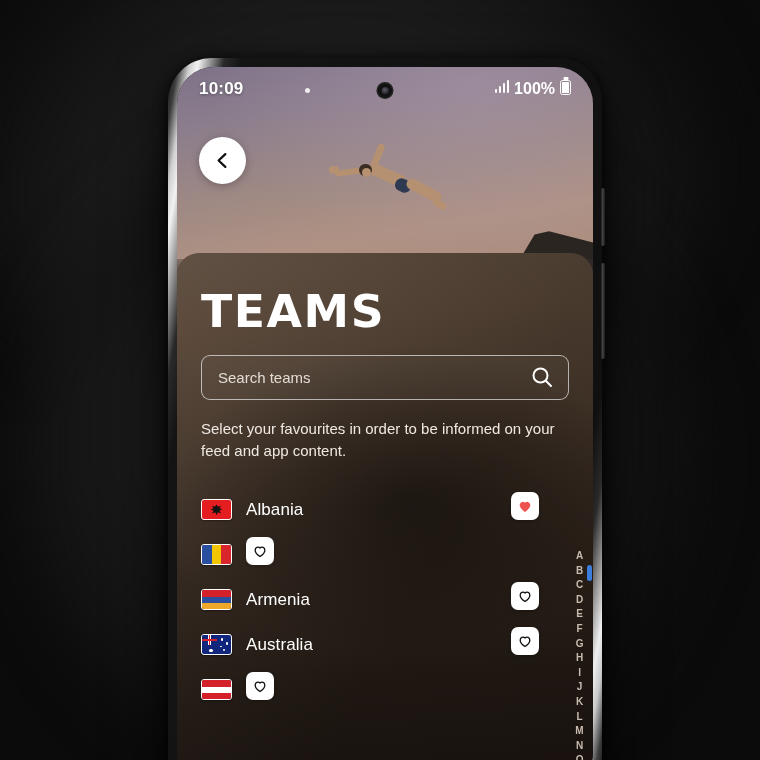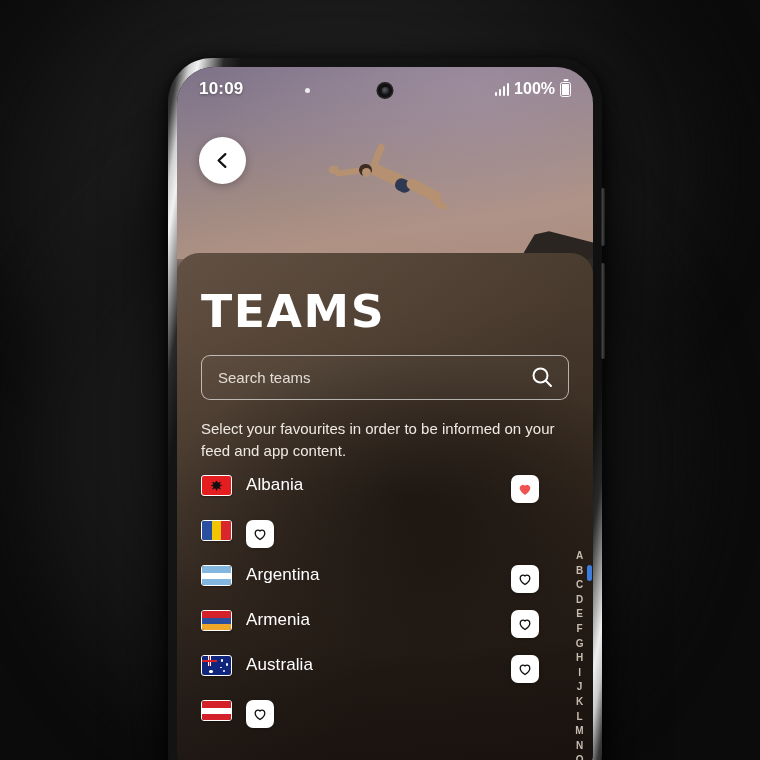--- a/index.html
+++ b/index.html
@@ -93,21 +93,21 @@
   .d-legs  { left:76px; top:50px; width:38px; height:11px; transform:rotate(28deg); border-radius:6px; }
   .d-feet  { left:104px;top:66px; width:14px; height:7px;  transform:rotate(30deg); border-radius:4px; }
 
   
   #statusbar {
     position:absolute; left:0; top:0; width:100%; height:44px;
     display:flex; align-items:center; justify-content:space-between;
     padding:0 22px; color:#fff; z-index:6;
   }
   #clock { font-size:17px; font-weight:700; letter-spacing:0.2px; text-shadow:0 1px 3px rgba(0,0,0,.35); }
-  #sb-right { display:flex; align-items:center; gap:5px; }
+  #sb-right { display:flex; align-items:flex-start; gap:5px; }
   #signal { display:flex; align-items:flex-end; gap:1.5px; height:13px; }
   #signal i { display:block; width:2.5px; background:#fff; border-radius:1px; }
   #signal i:nth-child(1){height:4px;} #signal i:nth-child(2){height:7px;}
   #signal i:nth-child(3){height:10px;} #signal i:nth-child(4){height:13px;}
   #battpct { font-size:16px; font-weight:700; }
   #battery {
     width:11px; height:15px; border:1.6px solid #fff; border-radius:2.5px;
     position:relative; background:#fff; background-clip:content-box; padding:1px;
   }
   #battery::after {
@@ -179,21 +179,21 @@
   #search-input {
     flex:1; background:transparent; border:none; outline:none;
     color:#efe9e3; font-size:15px; font-family:"Liberation Sans", sans-serif;
   }
   #search-input::placeholder { color:#e3dcd5; opacity:1; }
   #search-icon { width:24px; height:24px; flex:0 0 auto; }
 
   
   #list { margin-top:14px; padding-right:30px; }
   .row {
-    height:45px; display:flex; align-items:flex-start; gap:14px;
+    height:45px; display:flex; align-items:flex-end; gap:14px;
     cursor:pointer;
   }
   .flag {
     width:31px; height:21px; border-radius:3px; flex:0 0 auto;
     border:1.4px solid #fff; overflow:hidden; position:relative;
     box-shadow:0 1px 2px rgba(0,0,0,0.35);
   }
   .team-name { flex:1; color:#fff; font-size:17px; letter-spacing:0.1px; }
   .fav {
     width:28px; height:28px; border-radius:7px; background:#fff;
@@ -351,33 +351,20 @@
                 <i></i>
                 <i></i>
               </span>
               <span class="fav">
                 <svg viewBox="0 0 24 24">
                   <path d="M12 20.3s-7.2-4.7-7.2-9.6A4.3 4.3 0 0 1 12 7.4a4.3 4.3 0 0 1 7.2 3.3c0 4.9-7.2 9.6-7.2 9.6z" fill="none" stroke="#111" stroke-width="2"></path>
                 </svg>
               </span>
             </div>
             <div class="row">
-              <span class="flag f-ar">
-                <i></i>
-                <i></i>
-                <i></i>
-              </span>
-              <span class="team-name">Argentina</span>
-              <span class="fav">
-                <svg viewBox="0 0 24 24">
-                  <path d="M12 20.3s-7.2-4.7-7.2-9.6A4.3 4.3 0 0 1 12 7.4a4.3 4.3 0 0 1 7.2 3.3c0 4.9-7.2 9.6-7.2 9.6z" fill="none" stroke="#111" stroke-width="2"></path>
-                </svg>
-              </span>
-            </div>
-            <div class="row">
               <span class="flag f-am">
                 <i></i>
                 <i></i>
                 <i></i>
               </span>
               <span class="team-name">Armenia</span>
               <span class="fav">
                 <svg viewBox="0 0 24 24">
                   <path d="M12 20.3s-7.2-4.7-7.2-9.6A4.3 4.3 0 0 1 12 7.4a4.3 4.3 0 0 1 7.2 3.3c0 4.9-7.2 9.6-7.2 9.6z" fill="none" stroke="#111" stroke-width="2"></path>
                 </svg>

